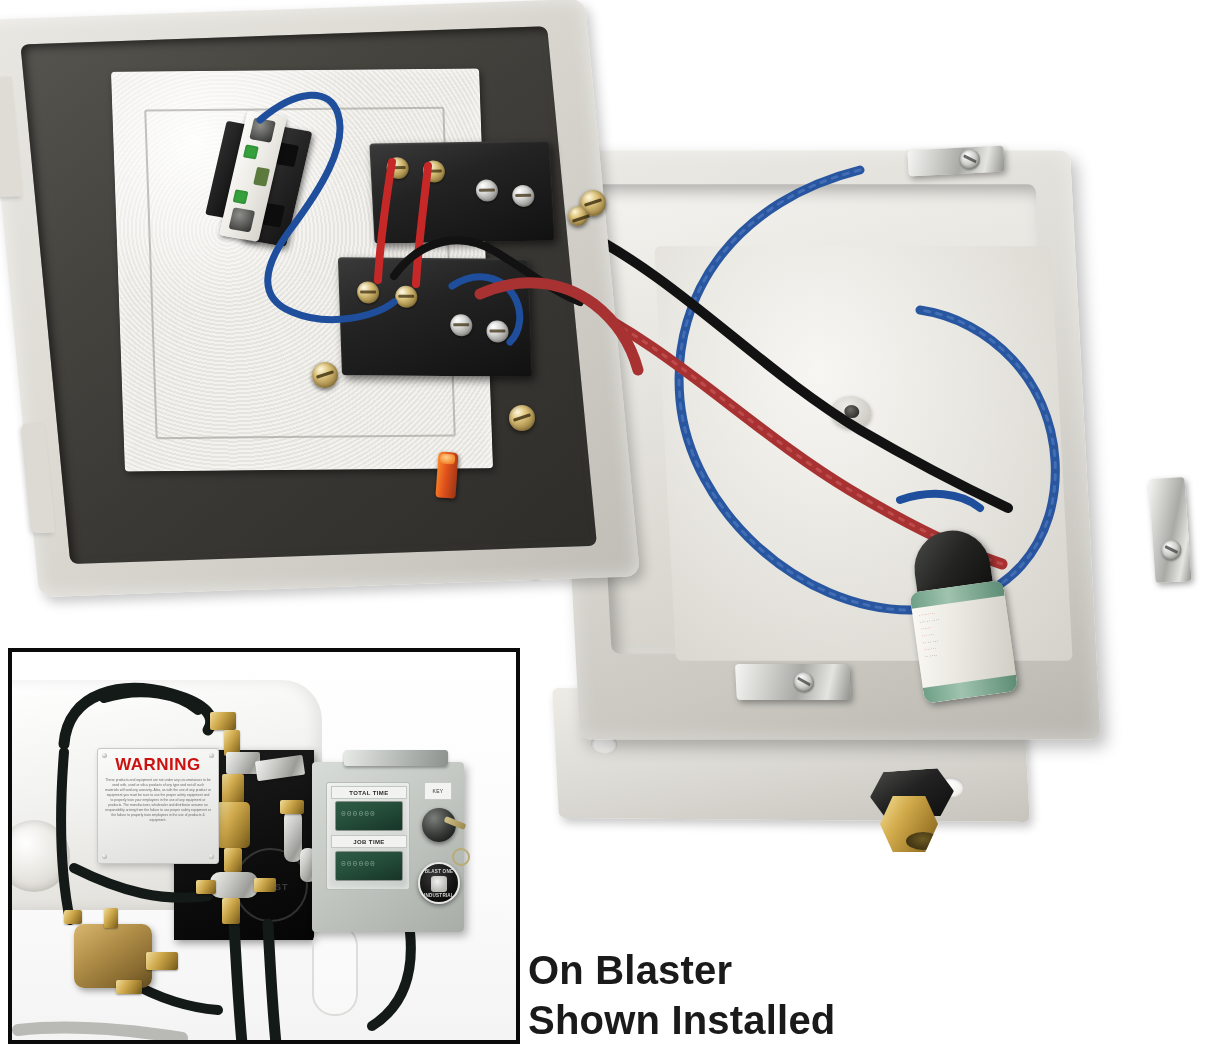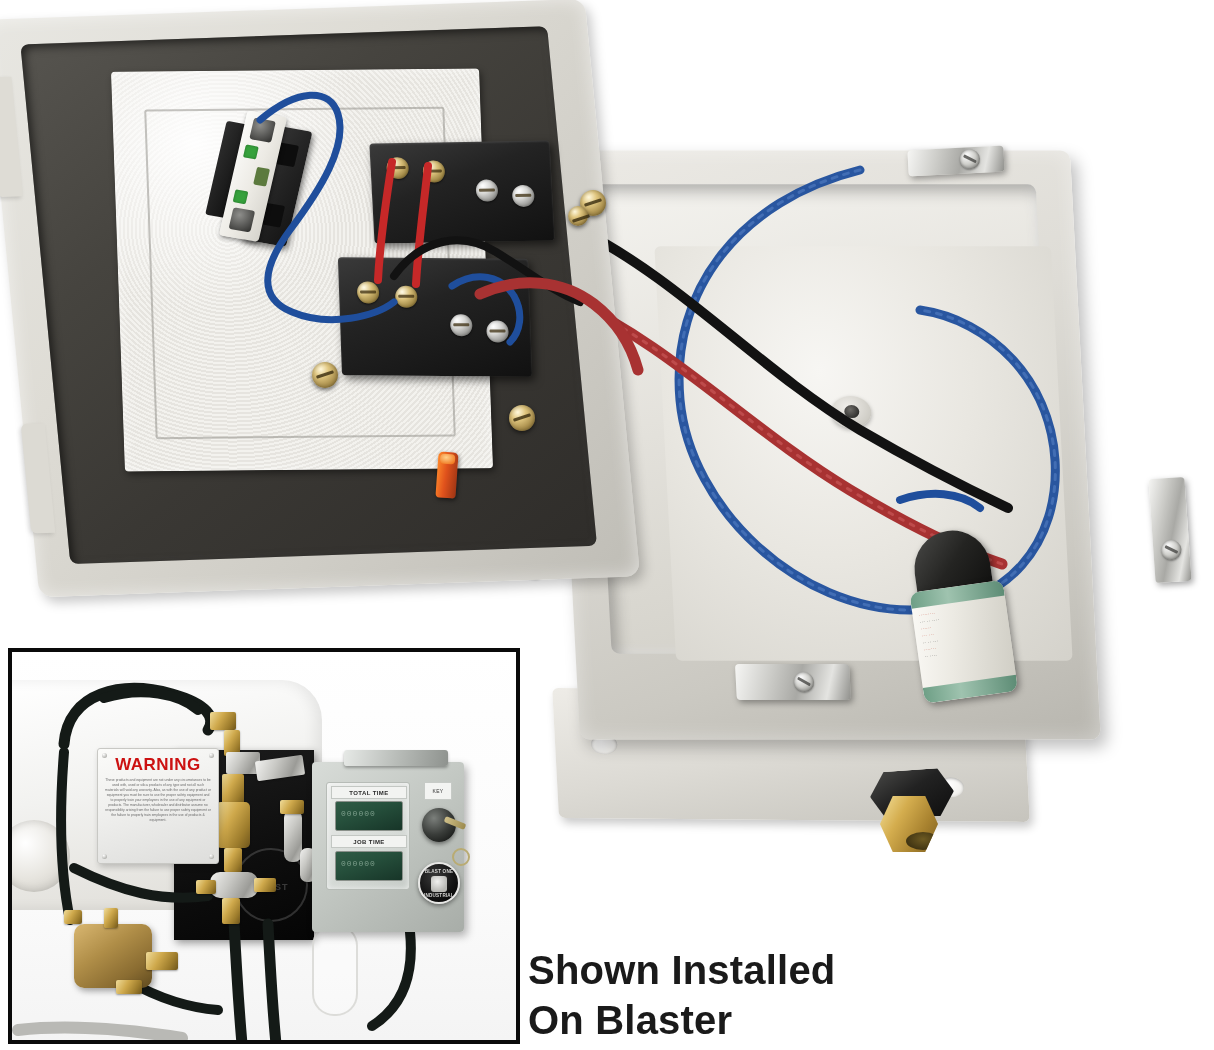--- a/index.html
+++ b/index.html
@@ -666,17 +666,17 @@
 
       <div class="brand-badge">
         <span>BLAST ONE</span>
         <div class="badge-core"></div>
         <span>INDUSTRIAL</span>
       </div>
     </div>
   </div>
 
   <div id="caption">
+    <div>On Blaster</div>
     <div>Shown Installed</div>
-    <div>On Blaster</div>
   </div>
 
 </div>
 
 </body></html>

